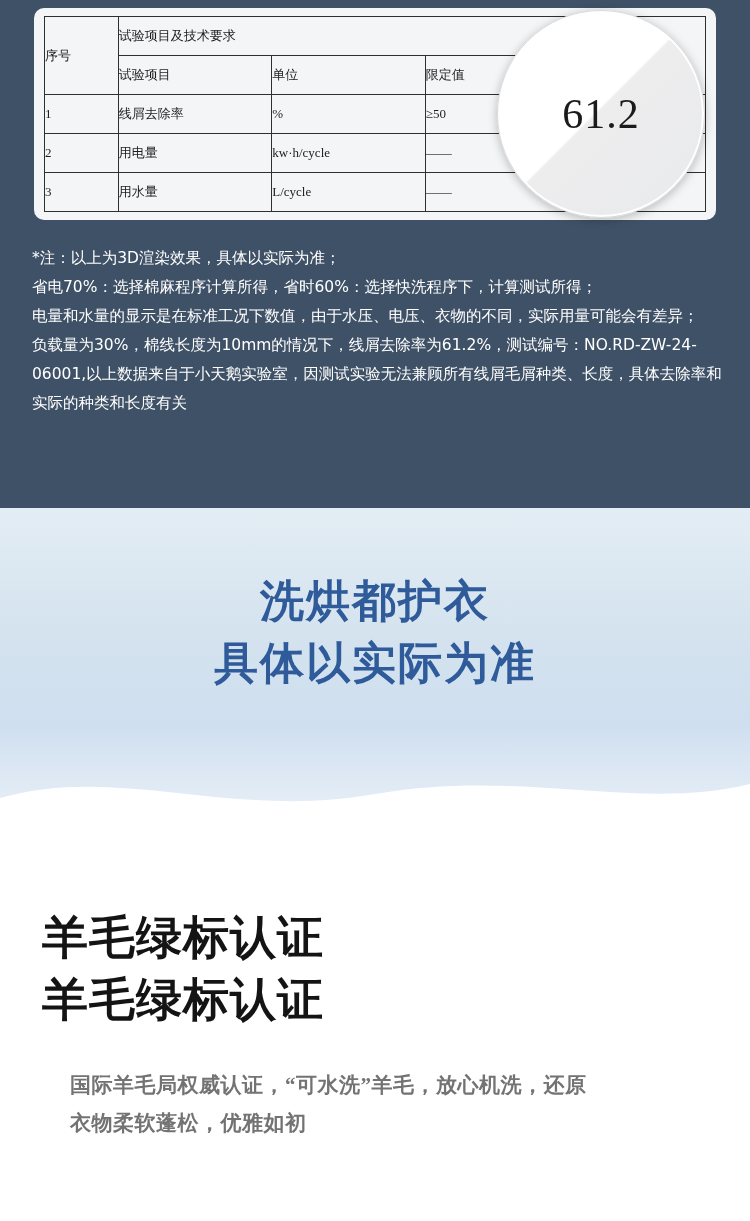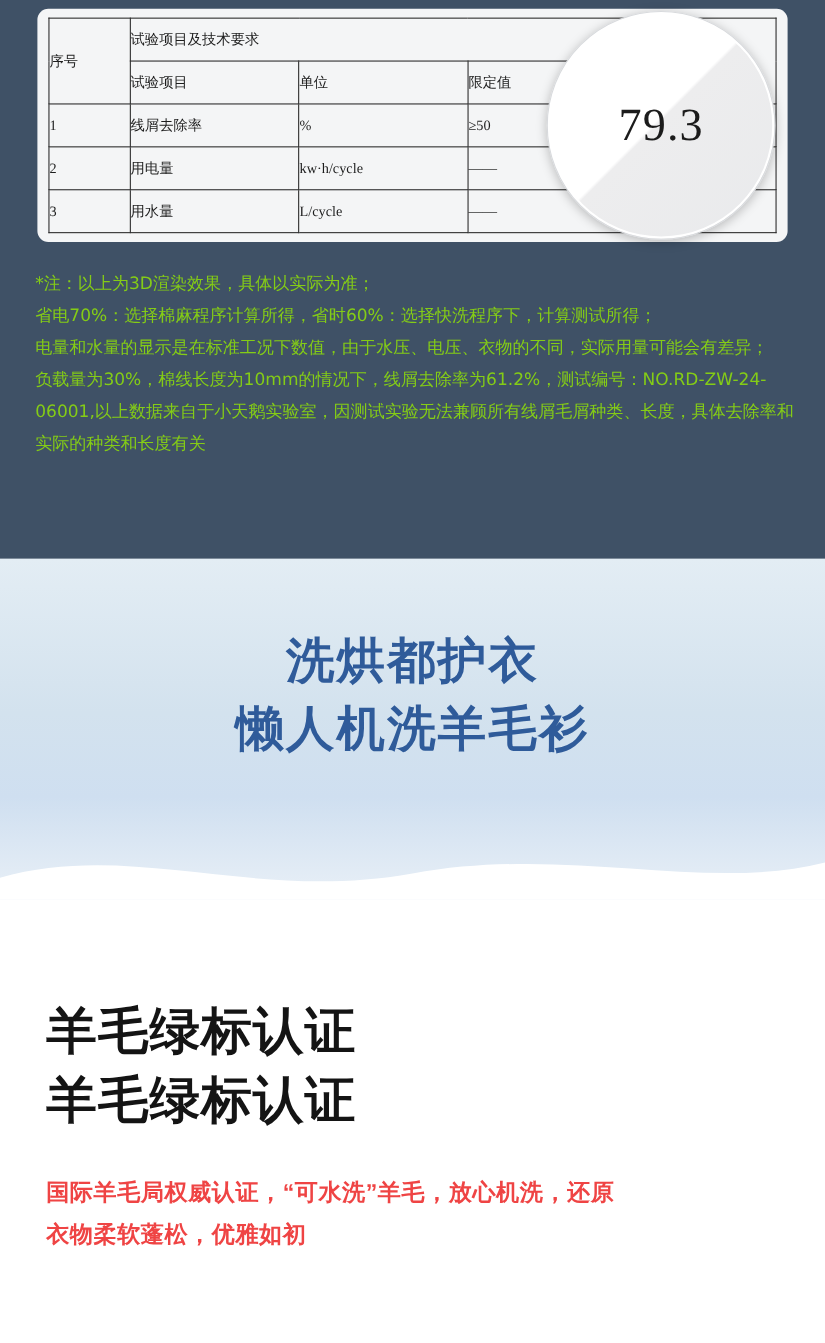--- a/index.html
+++ b/index.html
@@ -82,21 +82,21 @@
     font-size: 42px;
     color: #1b1b1b;
     letter-spacing: 1px;
   }
 
   .notes {
     position: absolute;
     left: 32px;
     top: 244px;
     width: 690px;
-    color: #84cc16;
+    color: #ffffff;
     font-size: 15.5px;
     line-height: 29px;
     font-family: "DejaVu Sans", sans-serif;
   }
   .notes p { margin: 0; }
 
   
   .panel-blue {
     position: relative;
     width: 750px;
@@ -140,27 +140,28 @@
   .panel-white .title {
     color: #141414;
     font-weight: bold;
     font-size: 46px;
     line-height: 62px;
     letter-spacing: 1px;
     font-family: "DejaVu Sans", sans-serif;
   }
   .panel-white .subtitle {
     margin-top: 36px;
-    color: #ef4444;
+    color: #737373;
     font-weight: bold;
     font-size: 21px;
     line-height: 38px;
     letter-spacing: 0.5px;
-    font-family: Liberation Sans, sans-serif;
+    font-family: Liberation Serif, serif;
     width: 670px;
+    margin-left: 28px;
   }
 </style>
 </head>
 <body>
 
 <div class="panel-dark">
 
   <div class="table-card">
     <table class="spec">
       <tbody>
@@ -193,35 +194,35 @@
         <td>用水量</td>
         <td>L/cycle</td>
         <td>——</td>
         <td>——</td>
       </tr>
     </tbody>
       </table>
   </div>
 
   <div class="magnifier">
-    <span class="val">79.3</span>
+    <span class="val">61.2</span>
   </div>
 
   <div class="notes">
     <p>*注：以上为3D渲染效果，具体以实际为准；</p>
     <p>省电70%：选择棉麻程序计算所得，省时60%：选择快洗程序下，计算测试所得；</p>
     <p>电量和水量的显示是在标准工况下数值，由于水压、电压、衣物的不同，实际用量可能会有差异；</p>
     <p>负载量为30%，棉线长度为10mm的情况下，线屑去除率为61.2%，测试编号：NO.RD-ZW-24-06001,以上数据来自于小天鹅实验室，因测试实验无法兼顾所有线屑毛屑种类、长度，具体去除率和实际的种类和长度有关</p>
   </div>
 </div>
 
 <div class="panel-blue">
   <div class="headline">
     <div>洗烘都护衣</div>
-    <div>懒人机洗羊毛衫</div>
+    <div>具体以实际为准</div>
   </div>
   <svg class="wave" viewBox="0 0 750 70" preserveAspectRatio="none">
     <path d="M0,44 C120,10 230,66 375,40 C520,14 640,58 750,30 L750,70 L0,70 Z" fill="#ffffff"></path>
   </svg>
 </div>
 
 <div class="panel-white">
   <div class="title">
     <div>羊毛绿标认证</div>
     <div>羊毛绿标认证</div>

